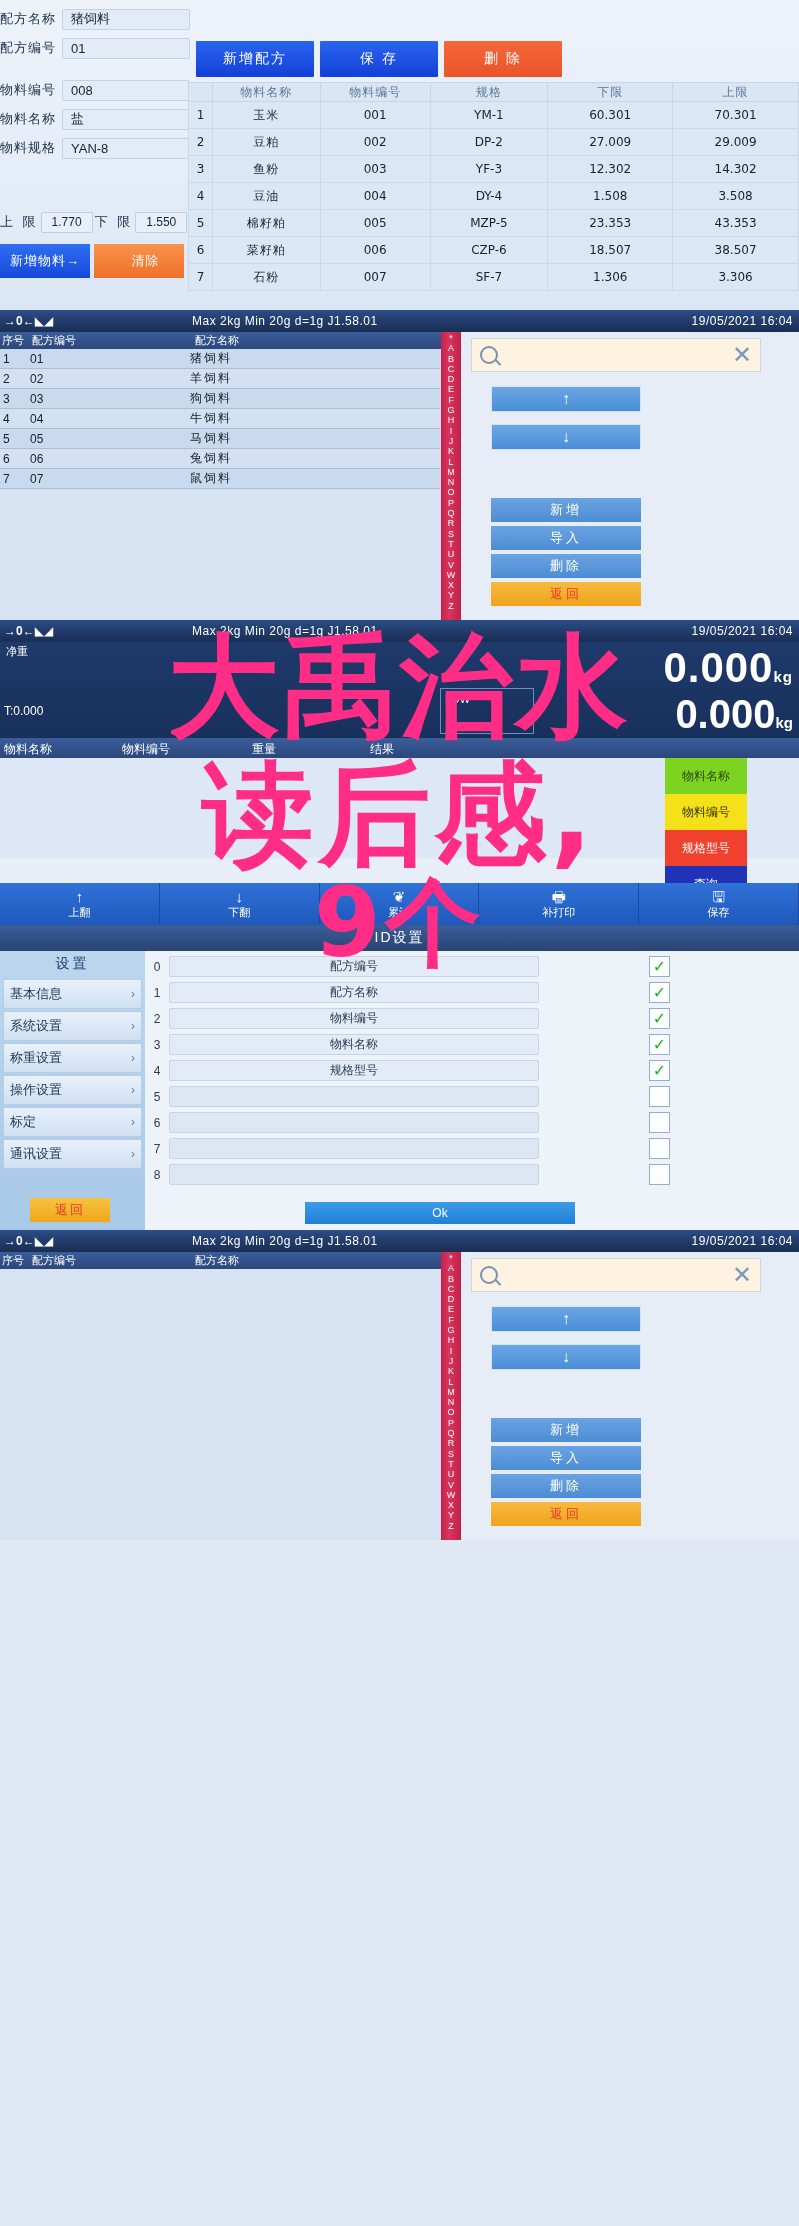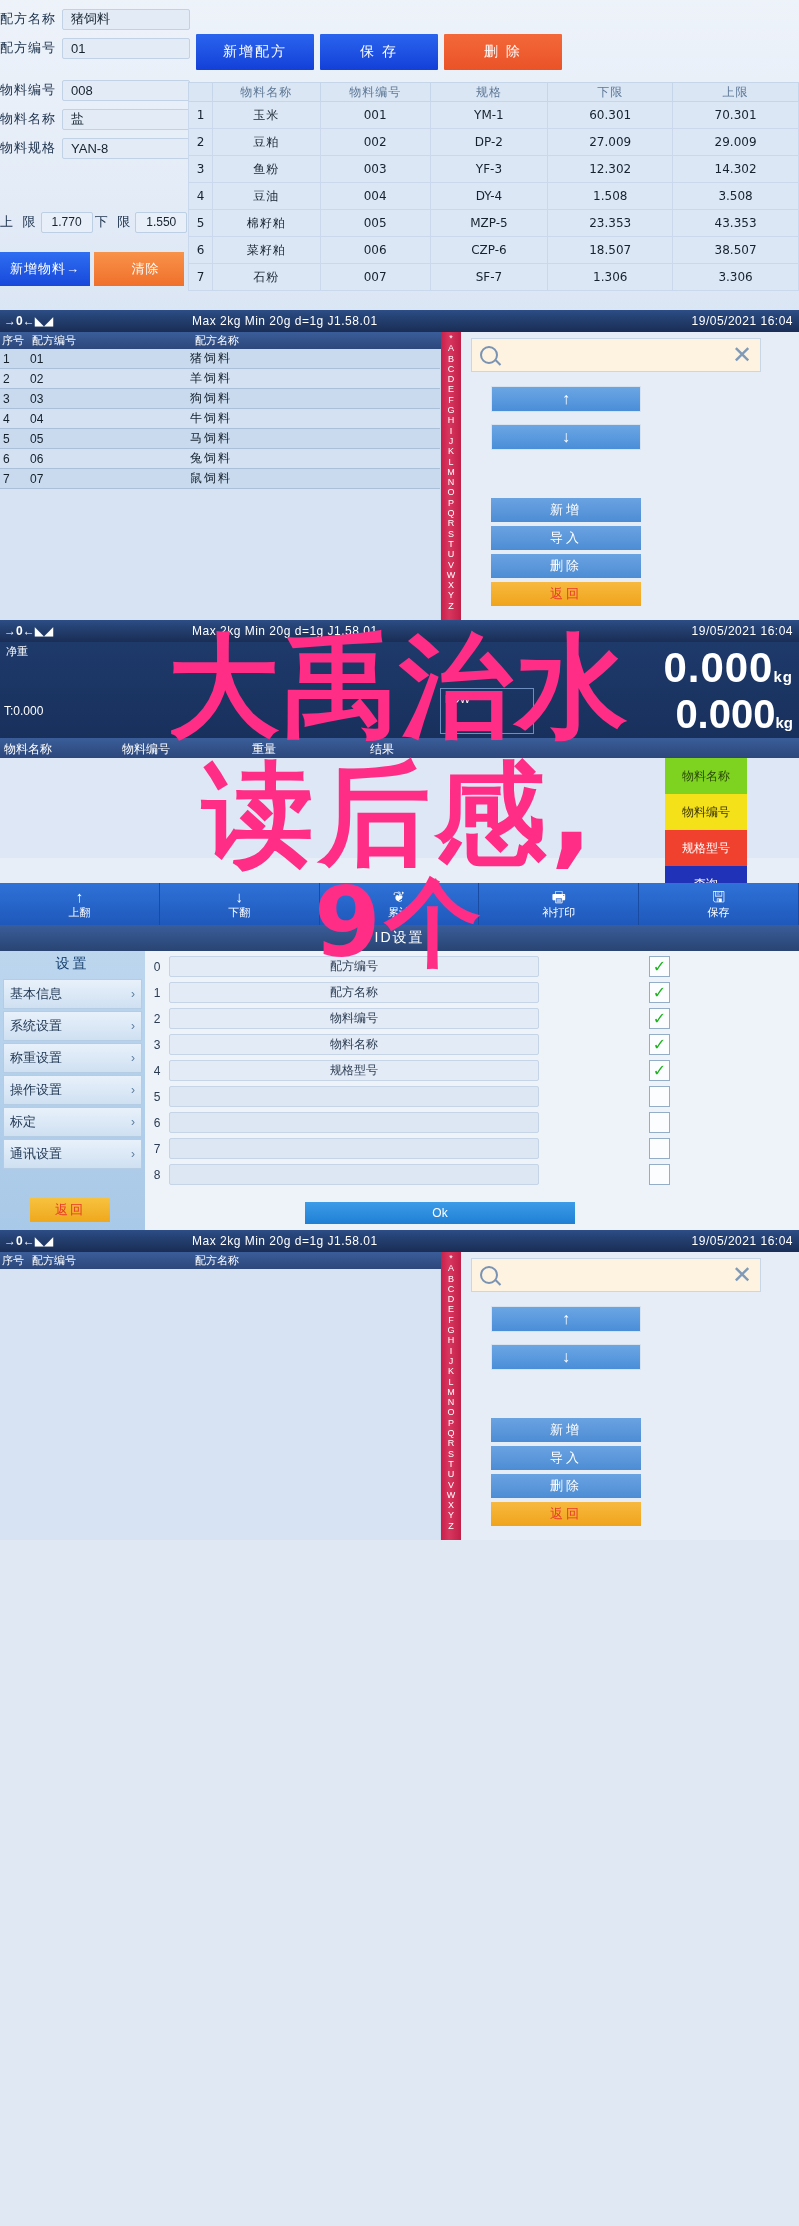--- a/index.html
+++ b/index.html
@@ -27,21 +27,21 @@
     flex:1; height:21px; background:#e2ebf6; border:1px solid #c2d2e6;
     border-radius:2px; font-size:13px; color:#15232f; display:flex;
     align-items:center; padding-left:8px;
   }
   .frow-limits { display:flex; align-items:center; height:26px; gap:2px;margin-top:48px; }
   .frow-limits .lim-label { font-size:13px; color:#20354f; letter-spacing:3px; }
   .frow-limits .lim-input {
     width:52px; height:21px; background:#e8eff8; border:1px solid #bccfe4;
     border-radius:2px; font-size:12px; color:#15232f; text-align:center; line-height:19px;
   }
-  .p1-topbtns { position:absolute; left:196px; top:34px; display:flex; gap:6px; }
+  .p1-topbtns { position:absolute; left:196px; top:41px; display:flex; gap:6px; }
   .tbtn {
     width:118px; height:36px; display:flex; align-items:center; justify-content:center;
     font-size:14px; color:#fff; letter-spacing:2px; border-radius:1px;
   }
   .tbtn.blue { background: linear-gradient(180deg,#2a64ee 0%,#1340d8 100%); }
   .tbtn.orange { background: linear-gradient(180deg,#f3683a 0%,#ea5327 100%); }
   .p1-table { position:absolute; left:188px; top:82px; width:611px; }
   .p1-table table { border-collapse:collapse; width:100%; }
   .p1-table th {
     background:#dbe6f5; color:#5c7795; font-size:12px; font-weight:normal;
@@ -51,21 +51,21 @@
     background:#dce7f6; color:#16222e; font-size:12px; height:27px;
     border:1px solid #c9d8ec; text-align:center; font-family:"DejaVu Sans", sans-serif;
   }
   .p1-table td.name { letter-spacing:1px; }
   .p1-table th.idx, .p1-table td.idx { width:24px; }
   .p1-table th.c-name, .p1-table td.c-name { width:108px; }
   .p1-table th.c-code, .p1-table td.c-code { width:110px; }
   .p1-table th.c-spec, .p1-table td.c-spec { width:118px; }
   .p1-table th.c-low, .p1-table td.c-low { width:125px; }
   .p1-table th.c-high, .p1-table td.c-high { width:126px; }
-  .p1-bottombtns { position:absolute; left:0px; top:252px; display:flex; gap:4px; }
+  .p1-bottombtns { position:absolute; left:0px; top:244px; display:flex; gap:4px; }
   .bbtn { width:90px; height:34px; display:flex; align-items:center; justify-content:center;
           font-size:13px; color:#fff; letter-spacing:1px; }
   .bbtn.blue { background: linear-gradient(180deg,#2f6ef2 0%,#1748da 100%); }
   .bbtn.orange { background: linear-gradient(180deg,#f8924a 0%,#f0702a 100%); padding-left: 13px; }
 
   
   .scalebar {
     height:22px; background: linear-gradient(180deg,#2c4d86 0%,#223c6b 50%,#1a2e55 100%);
     display:flex; align-items:center; color:#ffffff; font-size:12px; position:relative;
   }

